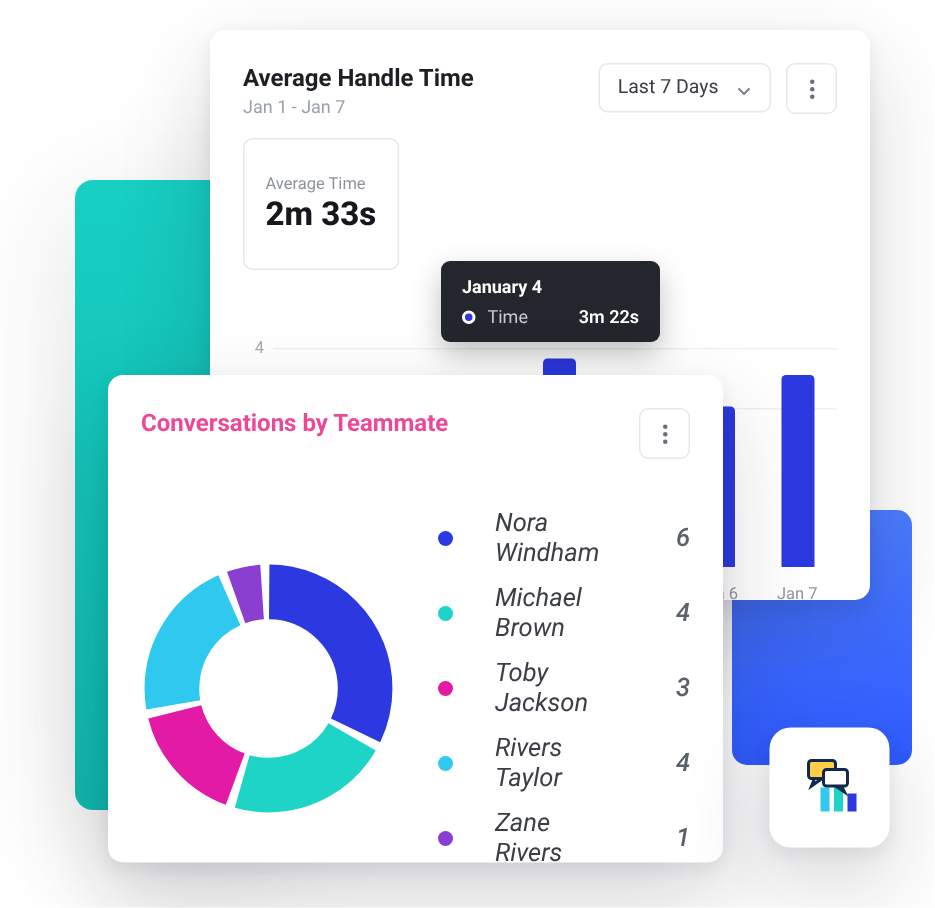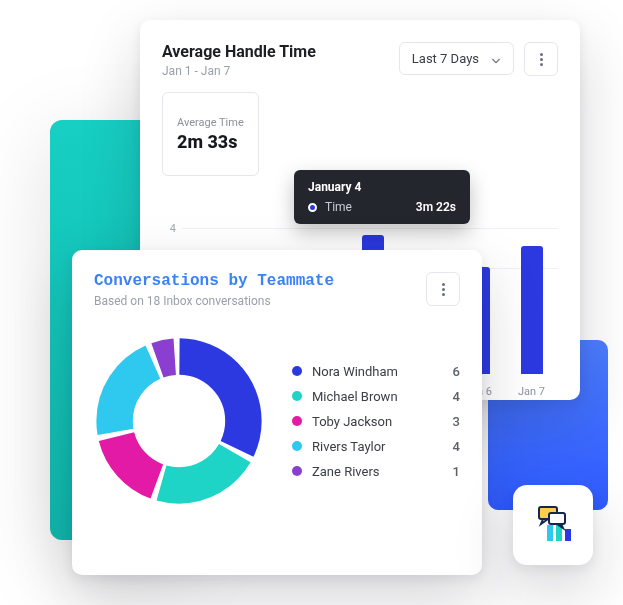--- a/index.html
+++ b/index.html
@@ -62,21 +62,21 @@
   }
   .more-btn span { width: 3px; height: 3px; background: #6a6f7a; border-radius: 50%; }
 
   .avg-pill {
     margin-top: 14px;
     display: inline-block;
     border: 1px solid #e5e7ee; border-radius: 6px;
     padding: 23px 14px; background: #fff;
   }
   .avg-pill .lbl { font-size: 11px; color: #8c919c; }
-  .avg-pill .val { font-size: 18px; font-weight: 800; color: #16181d; margin-top: 2px; }
+  .avg-pill .val { font-size: 22px; font-weight: 800; color: #16181d; margin-top: 2px; }
 
   .bar-chart {
     position: relative;
     height: 210px;
     margin-top: 12px;
   }
   .grid-line {
     position: absolute; left: 20px; right: 0;
     border-top: 1px solid #eef0f5;
   }
@@ -120,29 +120,29 @@
   .tooltip .tt-label { color: #c7cbd3; flex: 1; }
   .tooltip .tt-val { font-weight: 600; }
 
   
   .donut-card {
     left: 72px; top: 250px;
     width: 410px; height: 325px;
     padding: 22px;
   }
   .dc-head { display: flex; align-items: flex-start; gap: 10px; }
-  .dc-title { font-size: 16px; font-weight: 700; color: #3b82f6; font-family: Liberation Mono, monospace; }
+  .dc-title { font-size: 16px; font-weight: 700; color: #ec4899; }
   .dc-sub { font-size: 12px; color: #9aa0aa; margin-top: 4px; }
 
   .dc-body { display: flex; gap: 28px; align-items: center; margin-top: 28px; }
   .donut-wrap { width: 170px; height: 170px; position: relative; }
   .legend { flex: 1; }
   .legend-row {
-    display: flex; align-items: center; gap: 10px;
-    font-size: 13px; color: #3b3e46; padding: 5px 0;
+    display: flex; align-items: center; gap: 28px;
+    font-size: 17px; color: #3b3e46; padding: 5px 0; font-style: italic;
   }
   .swatch { width: 10px; height: 10px; border-radius: 50%; }
   .legend-row .lname { flex: 1; }
   .legend-row .lval { color: #5c606a; font-weight: 500; width: 18px; text-align: right; }
 
   
   .icon-card {
     right: 30px; bottom: 40px;
     width: 80px; height: 80px;
     border-radius: 14px;
@@ -198,36 +198,35 @@
     <div class="x-row" id="x-row">
         <div class="x-lbl">Jan 1</div>
         <div class="x-lbl">Jan 2</div>
         <div class="x-lbl">Jan 3</div>
         <div class="x-lbl">Jan 4</div>
         <div class="x-lbl">Jan 5</div>
         <div class="x-lbl">Jan 6</div>
         <div class="x-lbl">Jan 7</div>
       </div>
 
-    <div class="tooltip" style="left: 132px; top: -18px; width: 176px;">
+    <div class="tooltip" style="left: 132px; top: -18px; width: 146px;">
       <div class="tt-date">January 4</div>
       <div class="tt-row">
         <span class="bullet"></span>
         <span class="tt-label">Time</span>
         <span class="tt-val">3m 22s</span>
       </div>
     </div>
   </div>
 </div>
 
 <div class="card donut-card">
   <div class="dc-head">
     <div style="flex:1">
       <div class="dc-title">Conversations by Teammate</div>
-      <div class="dc-sub">Based on 18 Inbox conversations</div>
     </div>
     <div class="more-btn">
       <span></span>
         <span></span>
         <span></span>
     </div>
   </div>
 
   <div class="dc-body">
     <div class="donut-wrap">

